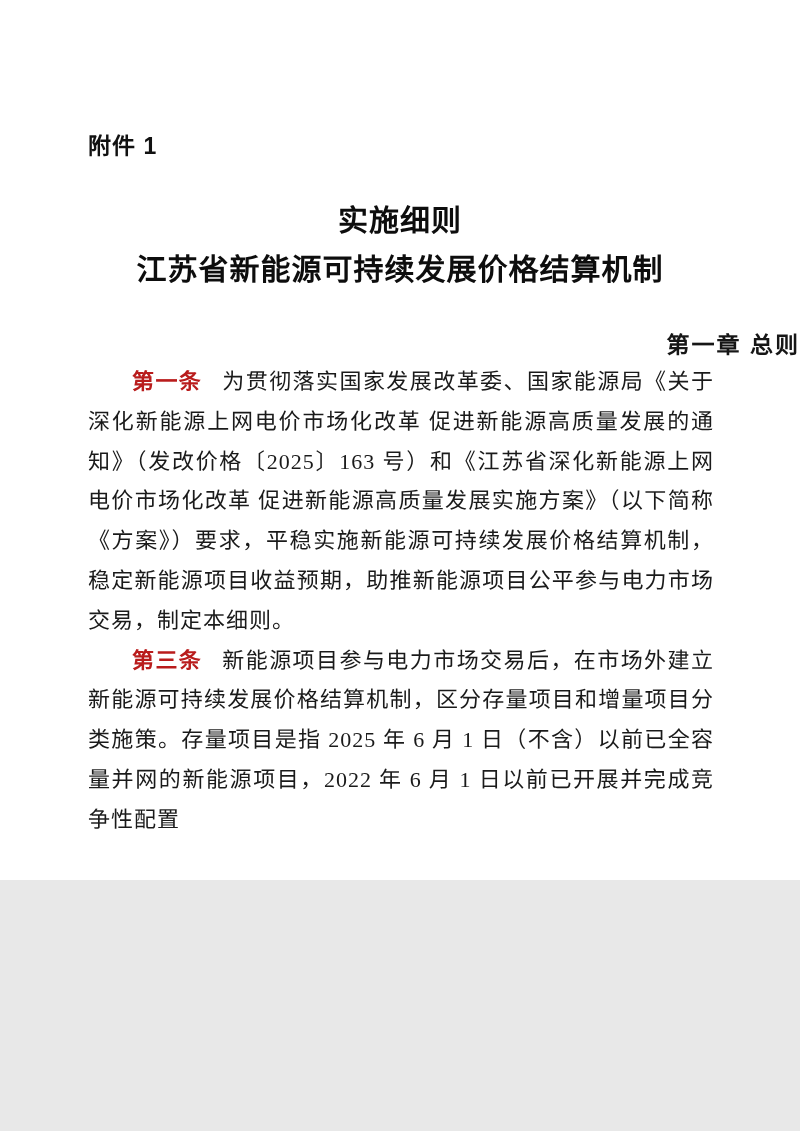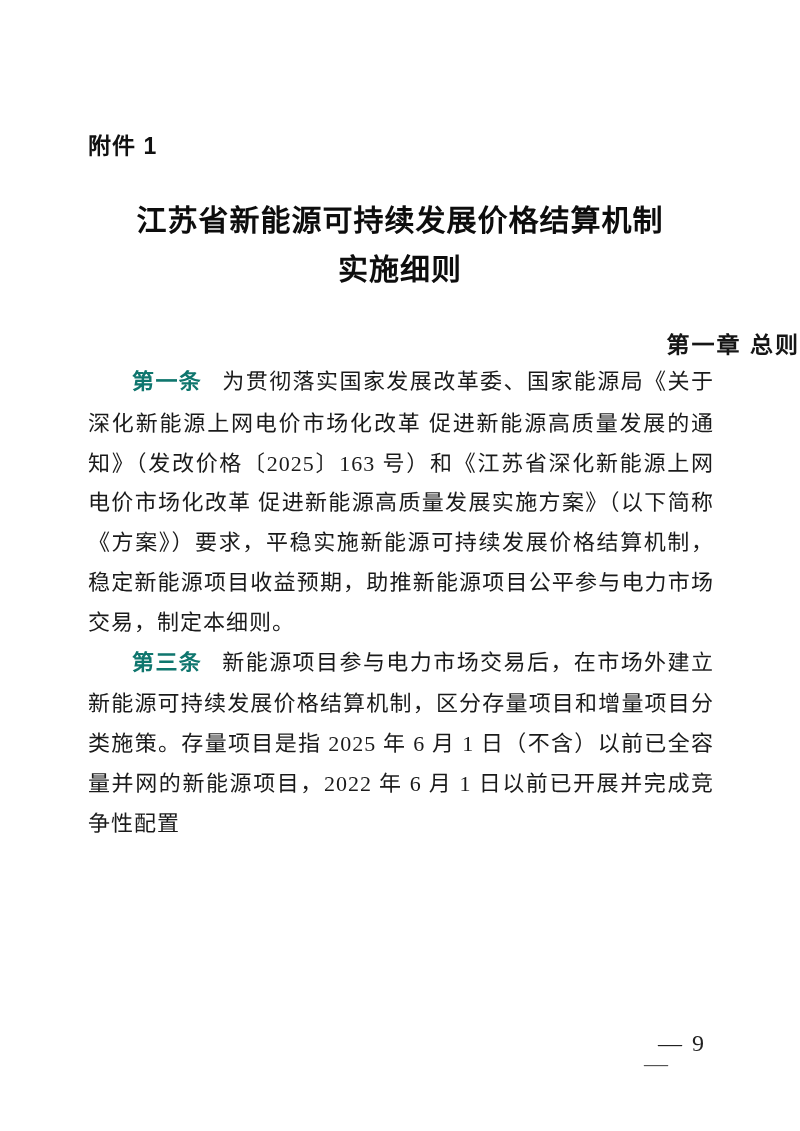--- a/index.html
+++ b/index.html
@@ -3,21 +3,21 @@
 <meta charset="utf-8">
 <style>
   html, body {
     margin: 0;
     padding: 0;
     background: #e8e8e8;
   }
   .page {
     position: relative;
     width: 800px;
-    height: 1131px;
+    height: 880px;
     margin: 0 auto;
     background: #ffffff;
     overflow: hidden;
     font-family: "Liberation Serif", "DejaVu Serif", serif;
     color: #111111;
   }
   .attachment-label {
     position: absolute;
     left: 88px;
     top: 127px;
@@ -62,24 +62,24 @@
     text-align: justify;
     text-justify: inter-character;
     color: #1a1a1a;
   }
   .body-text p {
     margin: 0;
     padding: 0;
     text-indent: 2em;
   }
   .para-lead {
-    font-family: Liberation Mono, monospace;
+    font-family: Liberation Sans, sans-serif;
     font-weight: bold;
     margin-right: 20px;
-    color: #0f766e;
+    color: #b91c1c;
   }
   .page-number {
     position: absolute;
     left: 658px;
     top: 1030px;
     font-size: 24px;
     letter-spacing: 2px;
     color: #222222;
     white-space: nowrap;
   }
@@ -92,22 +92,22 @@
   }
 </style>
 </head>
 <body>
 
 <div class="page">
 
   <div class="attachment-label">附件 1</div>
 
   <div class="doc-title">
+    <div>实施细则</div>
     <div>江苏省新能源可持续发展价格结算机制</div>
-    <div>实施细则</div>
   </div>
 
   <div class="chapter-heading">第一章  总则</div>
 
   <div class="body-text">
     <p>
       <span class="para-lead">第一条</span><span>为贯彻落实国家发展改革委、国家能源局《关于深化新能源上网电价市场化改革 促进新能源高质量发展的通知》（发改价格〔2025〕163 号）和《江苏省深化新能源上网电价市场化改革 促进新能源高质量发展实施方案》（以下简称《方案》）要求，平稳实施新能源可持续发展价格结算机制，稳定新能源项目收益预期，助推新能源项目公平参与电力市场交易，制定本细则。</span>
     </p>
     <p>
       <span class="para-lead">第三条</span><span>新能源项目参与电力市场交易后，在市场外建立新能源可持续发展价格结算机制，区分存量项目和增量项目分类施策。存量项目是指 2025 年 6 月 1 日（不含）以前已全容量并网的新能源项目，2022 年 6 月 1 日以前已开展并完成竞争性配置</span>

